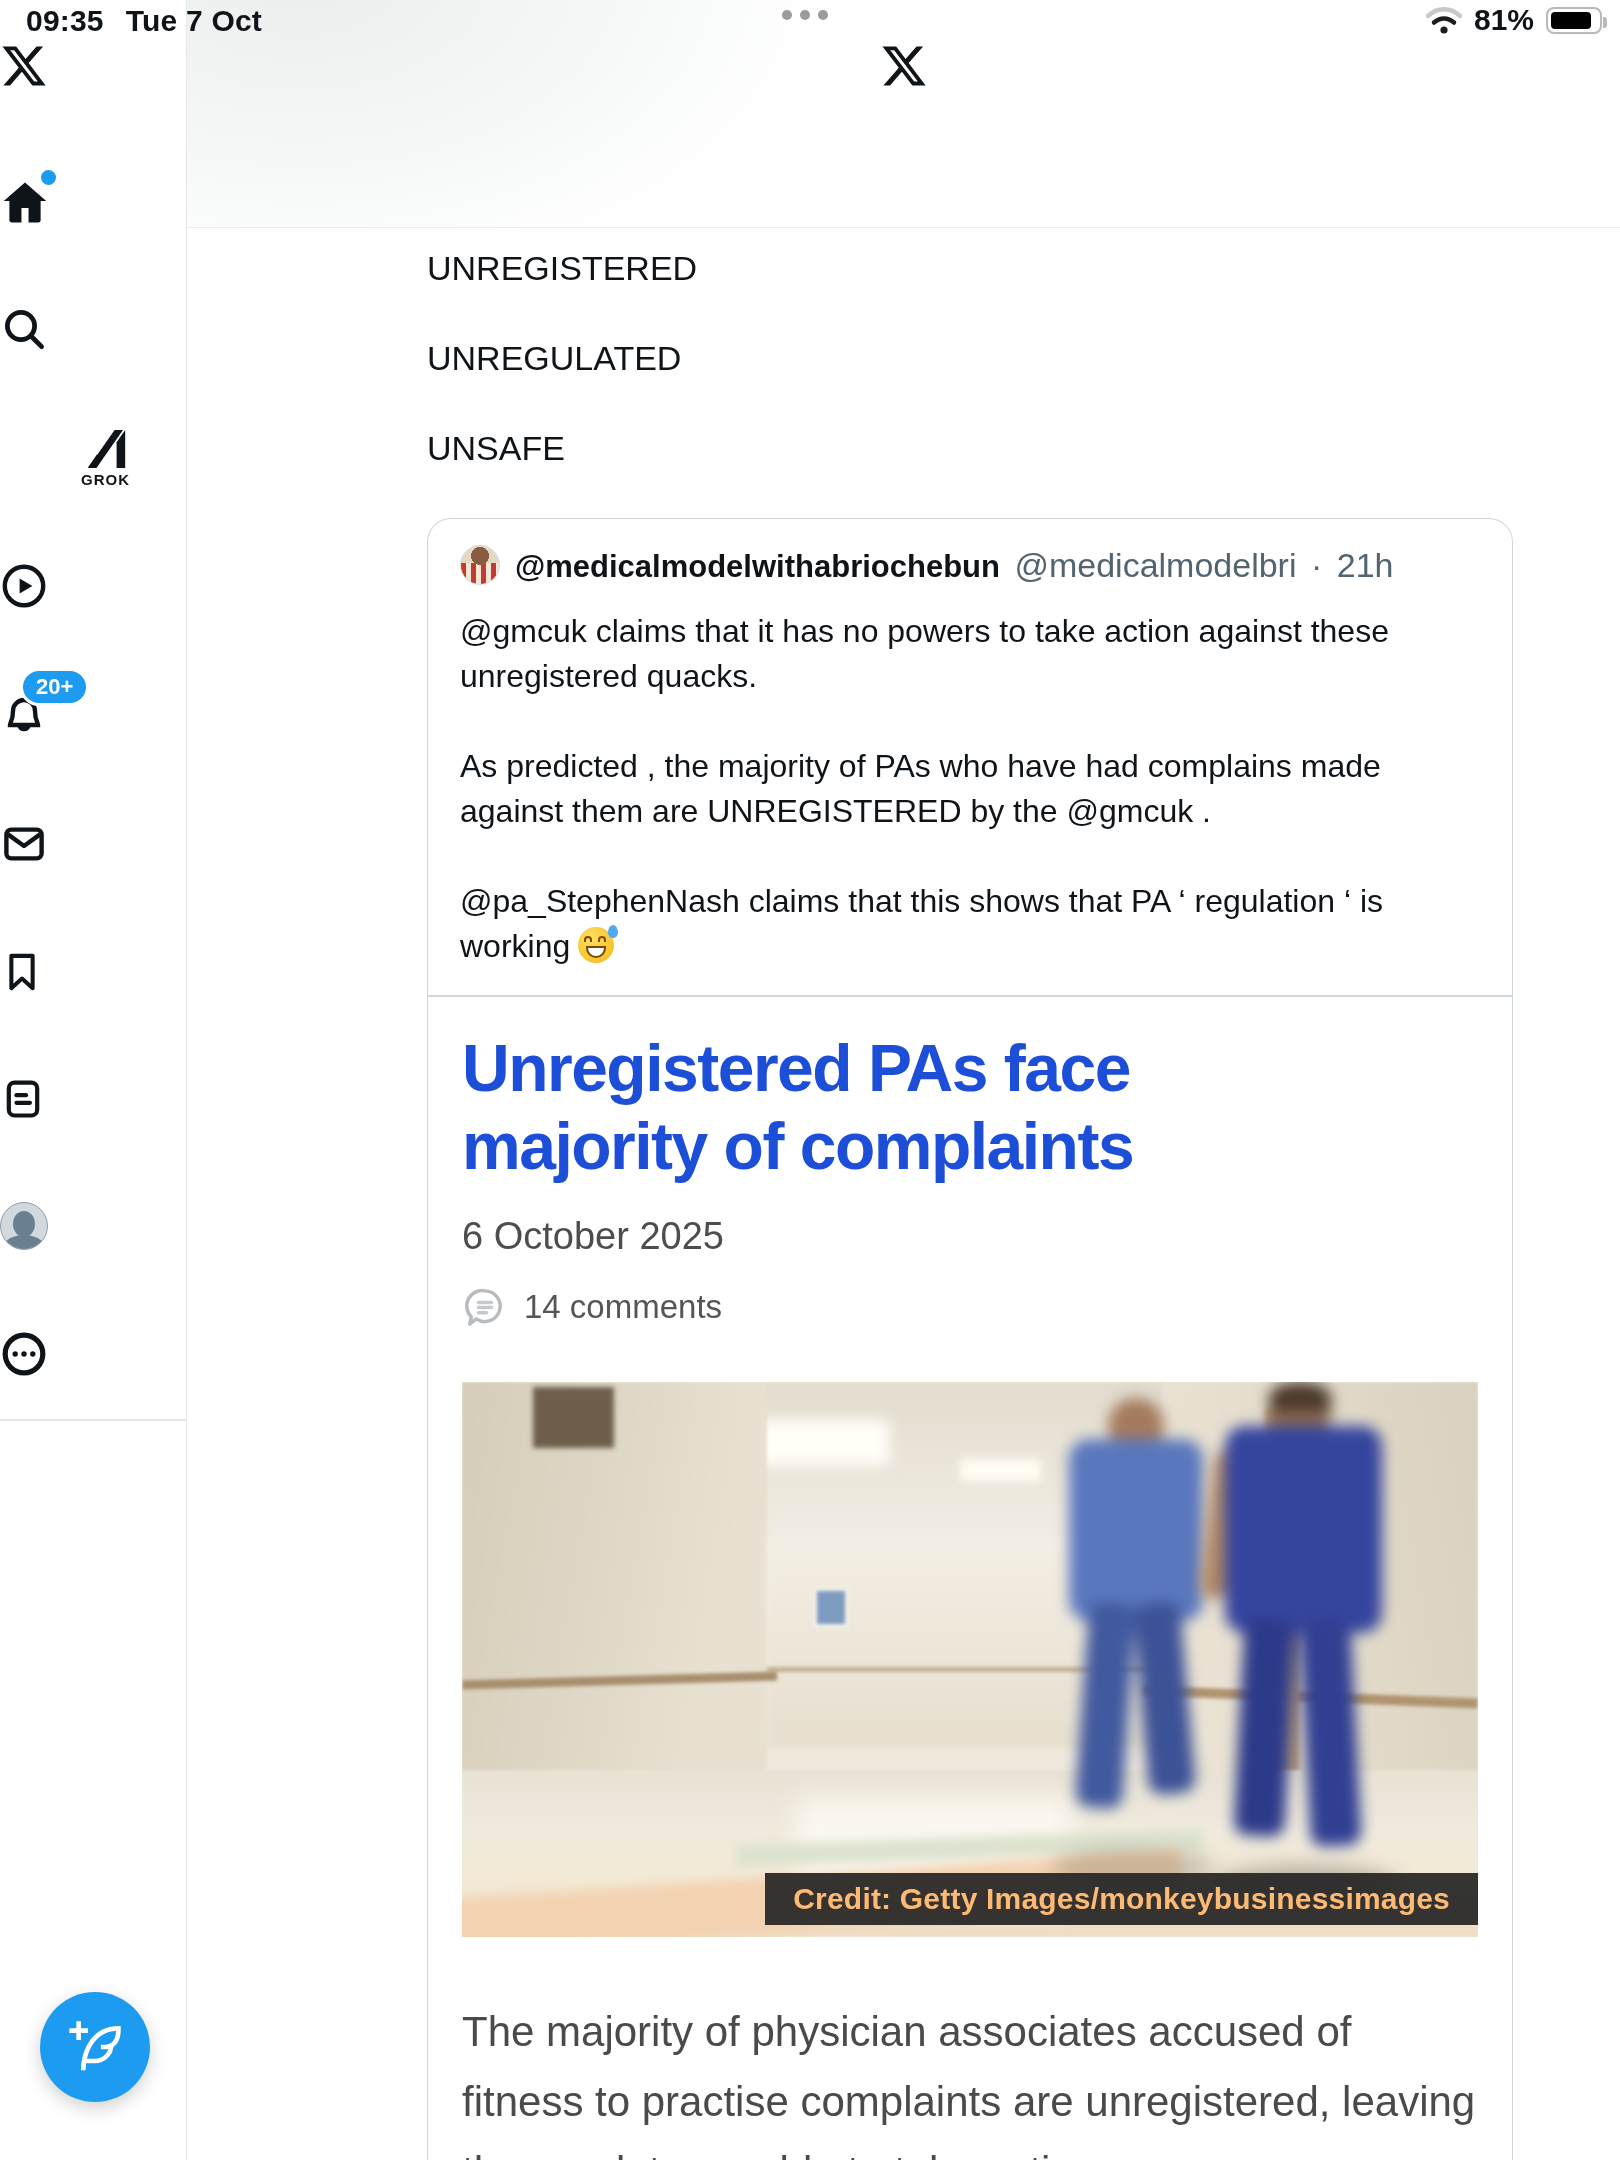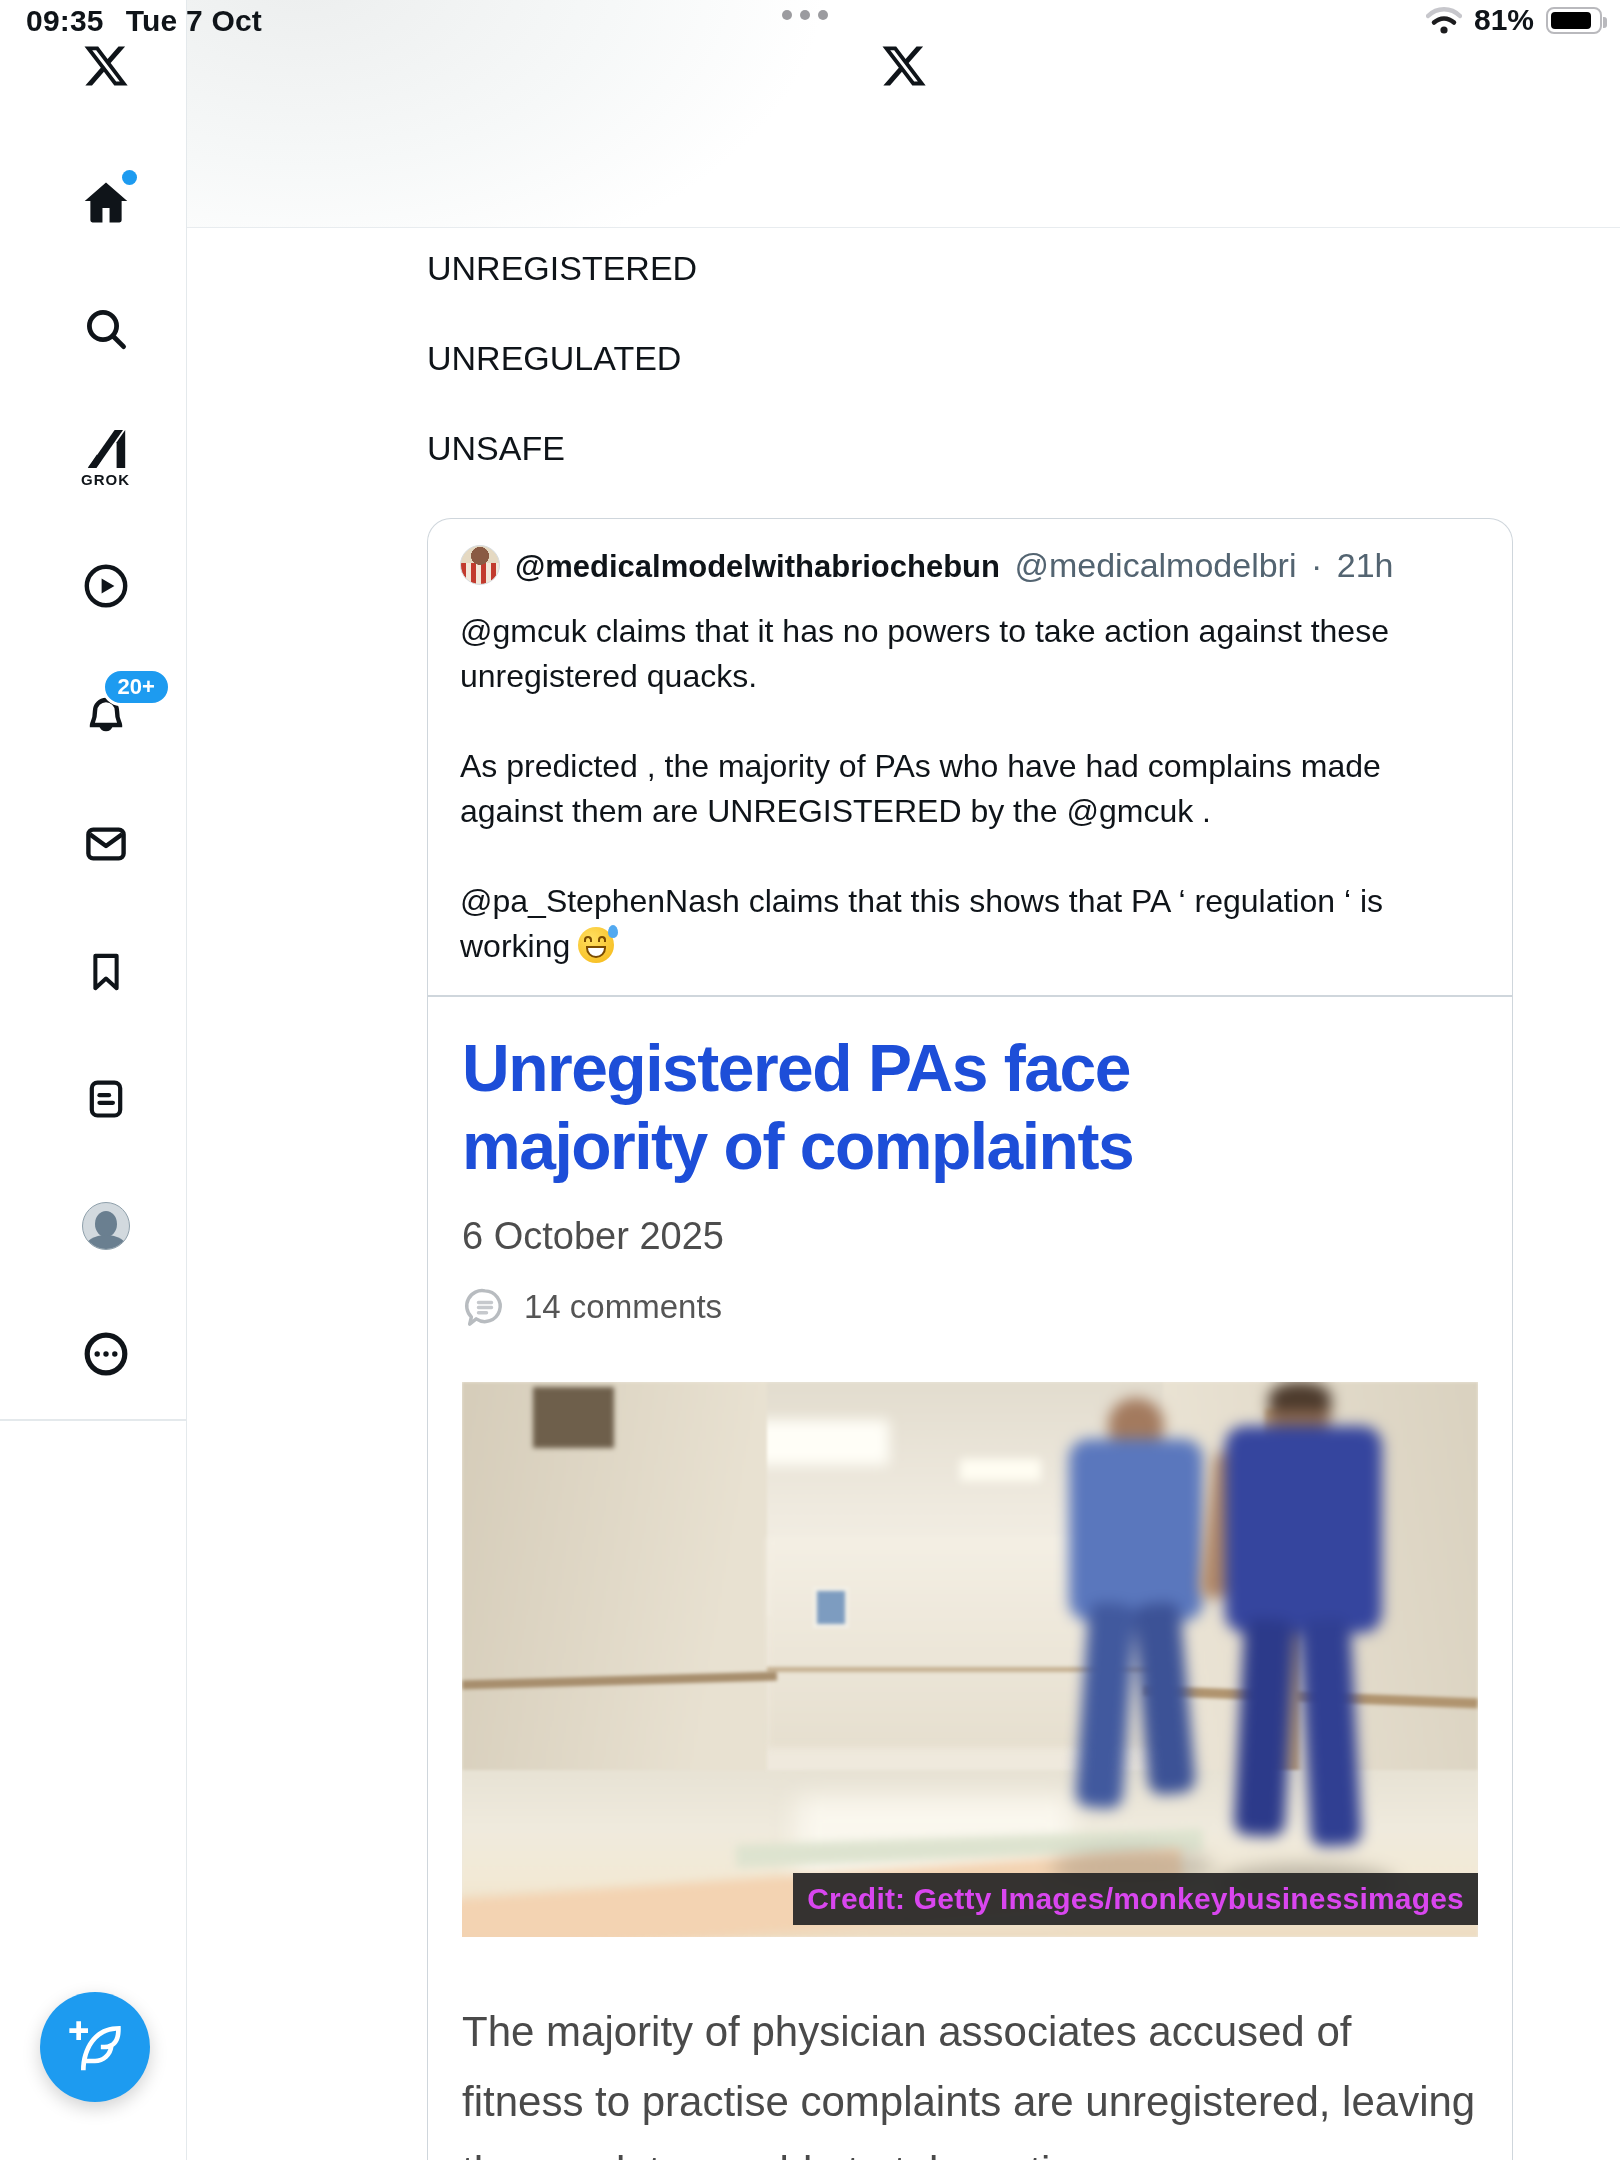--- a/index.html
+++ b/index.html
@@ -14,21 +14,21 @@
   .sb-dots i { width:10px; height:10px; border-radius:50%; background:#9b9b9f; }
   .sb-right { position:absolute; right:18px; top:3px; display:flex; align-items:center; gap:12px; }
   .sb-batt-pct { font-size:30px; font-weight:600; }
   .batt { position:relative; width:56px; height:27px; border:2.5px solid #b9b9bd; border-radius:8px; }
   .batt .fill { position:absolute; left:3px; top:3px; bottom:3px; width:40px; background:#000; border-radius:4px; }
   .batt .nub { position:absolute; right:-7px; top:8px; width:4px; height:11px; background:#b9b9bd; border-radius:0 3px 3px 0; }
 
   
   .sidebar { position:absolute; left:0; top:0; width:187px; height:2160px; background:#fff;
              border-right:1.5px solid #e4e9ec; z-index:40; }
-  .side-item { position:absolute; left:0; width:211px; display:flex; justify-content:center; }
+  .side-item { position:absolute; left:0; width:211px; display:flex; justify-content:space-between; }
   .side-x     { top:42px; }
   .side-home  { top:178px; }
   .side-search{ top:305px; }
   .side-grok  { top:425px; flex-direction:column; align-items:center; }
   .side-video { top:562px; }
   .side-bell  { top:688px; }
   .side-mail  { top:820px; }
   .side-bm    { top:948px; }
   .side-lists { top:1075px; }
   .side-prof  { top:1202px; }
@@ -129,22 +129,22 @@
   .person-b { left:74%; top:0; width:18%; height:89%; }
   .pb-head { left:30%; top:0; width:34%; height:12%; background:#8d6a52; border-radius:50%; }
   .pb-hair { left:30%; top:0; width:34%; height:6%; background:#4c3a2c; border-radius:50% 50% 0 0; }
   .pb-torso{ left:6%; top:9%; width:86%; height:42%; background:#35459e; border-radius:20px; }
   .pb-arm  { left:-4%; top:14%; width:14%; height:30%; background:#b08767; border-radius:12px; transform:rotate(6deg); }
   .pb-leg1 { left:14%; top:48%; width:28%; height:44%; background:#2c3a8a; border-radius:14px; transform:rotate(3deg); }
   .pb-leg2 { left:50%; top:48%; width:28%; height:46%; background:#303f92; border-radius:14px; transform:rotate(-3deg); }
   .shadow-a { left:58%; top:84%; width:16%; height:7%; background:#6f6a5c; opacity:.3; border-radius:50%; filter:blur(9px); }
   .shadow-b { left:74%; top:87%; width:18%; height:7%; background:#5c5950; opacity:.35; border-radius:50%; filter:blur(9px); }
 
-  .credit-bar { position:absolute; right:0; bottom:12px; background:rgba(38,38,38,.93); color:#d946ef;
-                font-size:30px; font-weight:700; padding:9px 14px; letter-spacing:.2px; }
+  .credit-bar { position:absolute; right:0; bottom:12px; background:rgba(38,38,38,.93); color:#fdba74;
+                font-size:30px; font-weight:700; padding:9px 28px; letter-spacing:.2px; }
 
   .a-excerpt { margin-top:60px; font-size:42px; line-height:70px; color:#4a4a4a; max-width:1030px; }
 
   svg { display:block; }
 </style>
 </head>
 <body>
 
 <div class="statusbar">
   <div class="sb-left">

